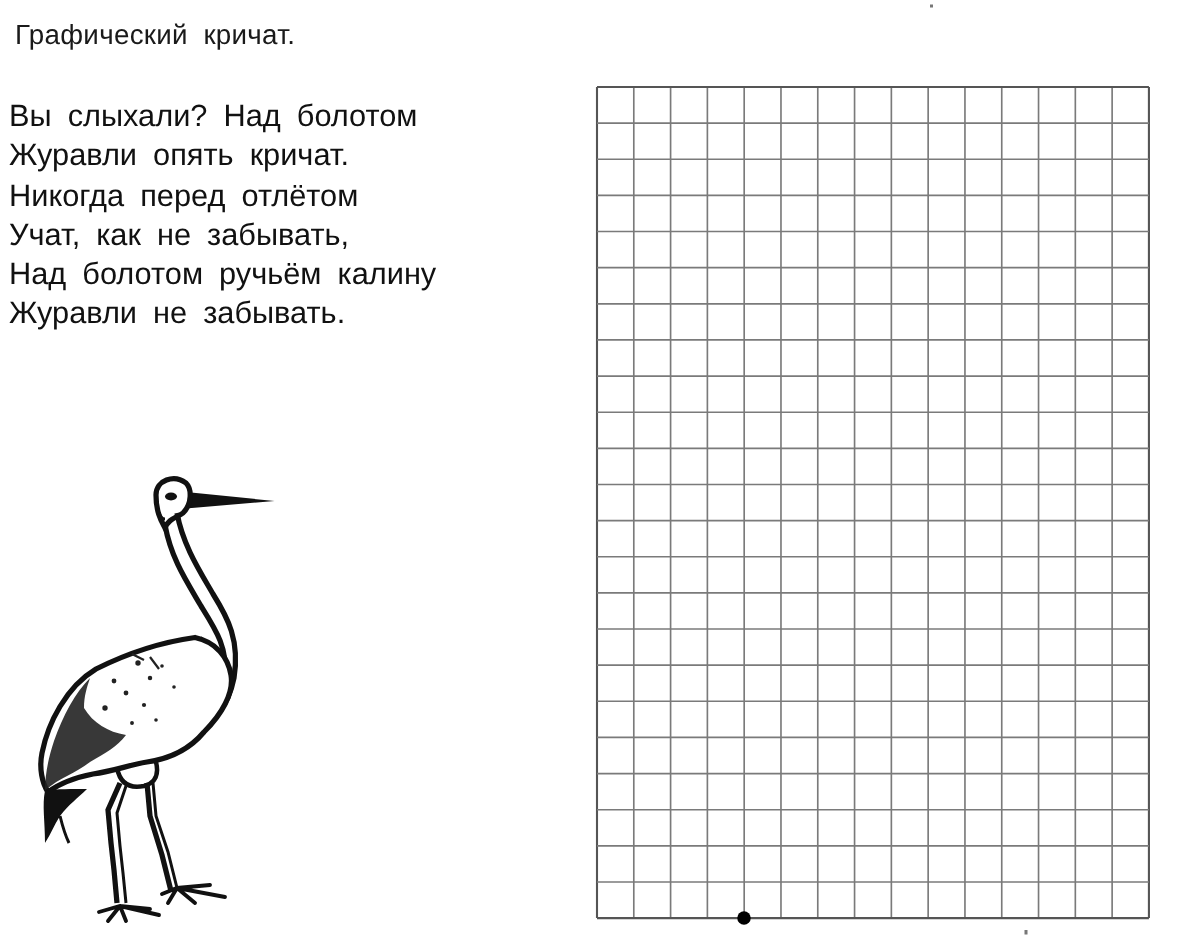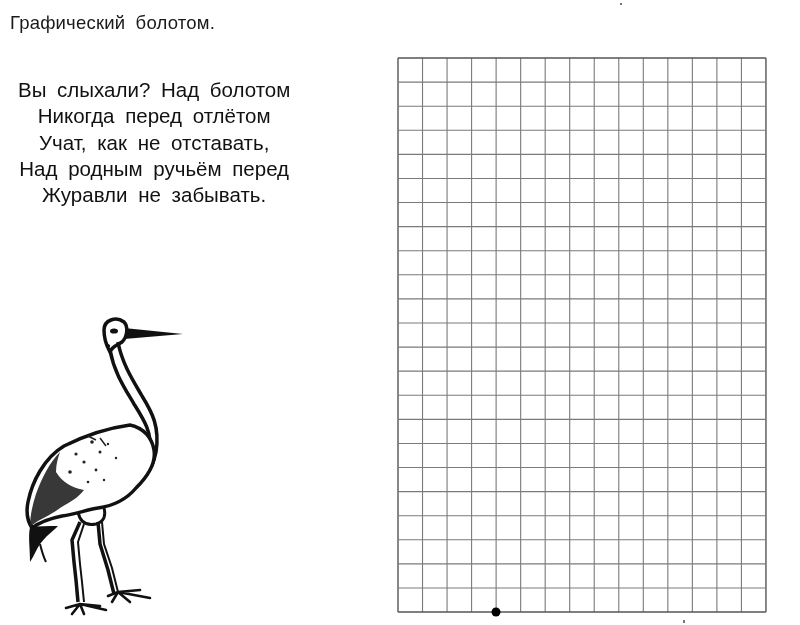--- a/index.html
+++ b/index.html
@@ -21,24 +21,23 @@
       top: 12px;
       font-size: 18.5px;
       letter-spacing: 0.2px;
       word-spacing: 5px;
       color: #1a1a1a;
     }
     .poem {
       position: absolute;
       left: 6px;
       top: 65px;
-      margin: 12px;
+      margin: 0;
       padding: 0;
       list-style: none;
-      text-align: center;
     }
     .poem li {
       font-size: 20.5px;
       line-height: 26.3px;
       height: 26.3px;
       white-space: nowrap;
       word-spacing: 5px;
       color: #111111;
     }
     .crane {
@@ -76,27 +75,28 @@
       width: 2px;
       height: 3px;
       background: #777777;
     }
   </style>
 </head>
 <body>
 
 <div>
 
-  <div class="title">Графический болотом.</div>
+  <div class="title">Графический кричат.</div>
 
   <ul class="poem">
     <li>Вы слыхали? Над болотом</li>
+    <li>Журавли опять кричат.</li>
     <li>Никогда перед отлётом</li>
-    <li>Учат, как не отставать,</li>
-    <li>Над родным ручьём перед</li>
+    <li>Учат, как не забывать,</li>
+    <li>Над болотом ручьём калину</li>
     <li>Журавли не забывать.</li>
   </ul>
 
   <svg class="crane" viewBox="0 0 200 313" xmlns="http://www.w3.org/2000/svg">
 
     <path d="M124 16 L183 22 L124 27 Z" fill="#111"></path>
 
     <path d="M104 18 C104 8 116 4 124 10 C128 14 128 24 122 30 C118 33 112 34 110 40 C108 36 104 30 104 18 Z" fill="#fff" stroke="#111" stroke-width="3.5"></path>
     <ellipse cx="114" cy="19" rx="4" ry="2.6" fill="#111"></ellipse>
     <path d="M106 30 C107 33 108 34 110 34" stroke="#111" stroke-width="2" fill="none"></path>

